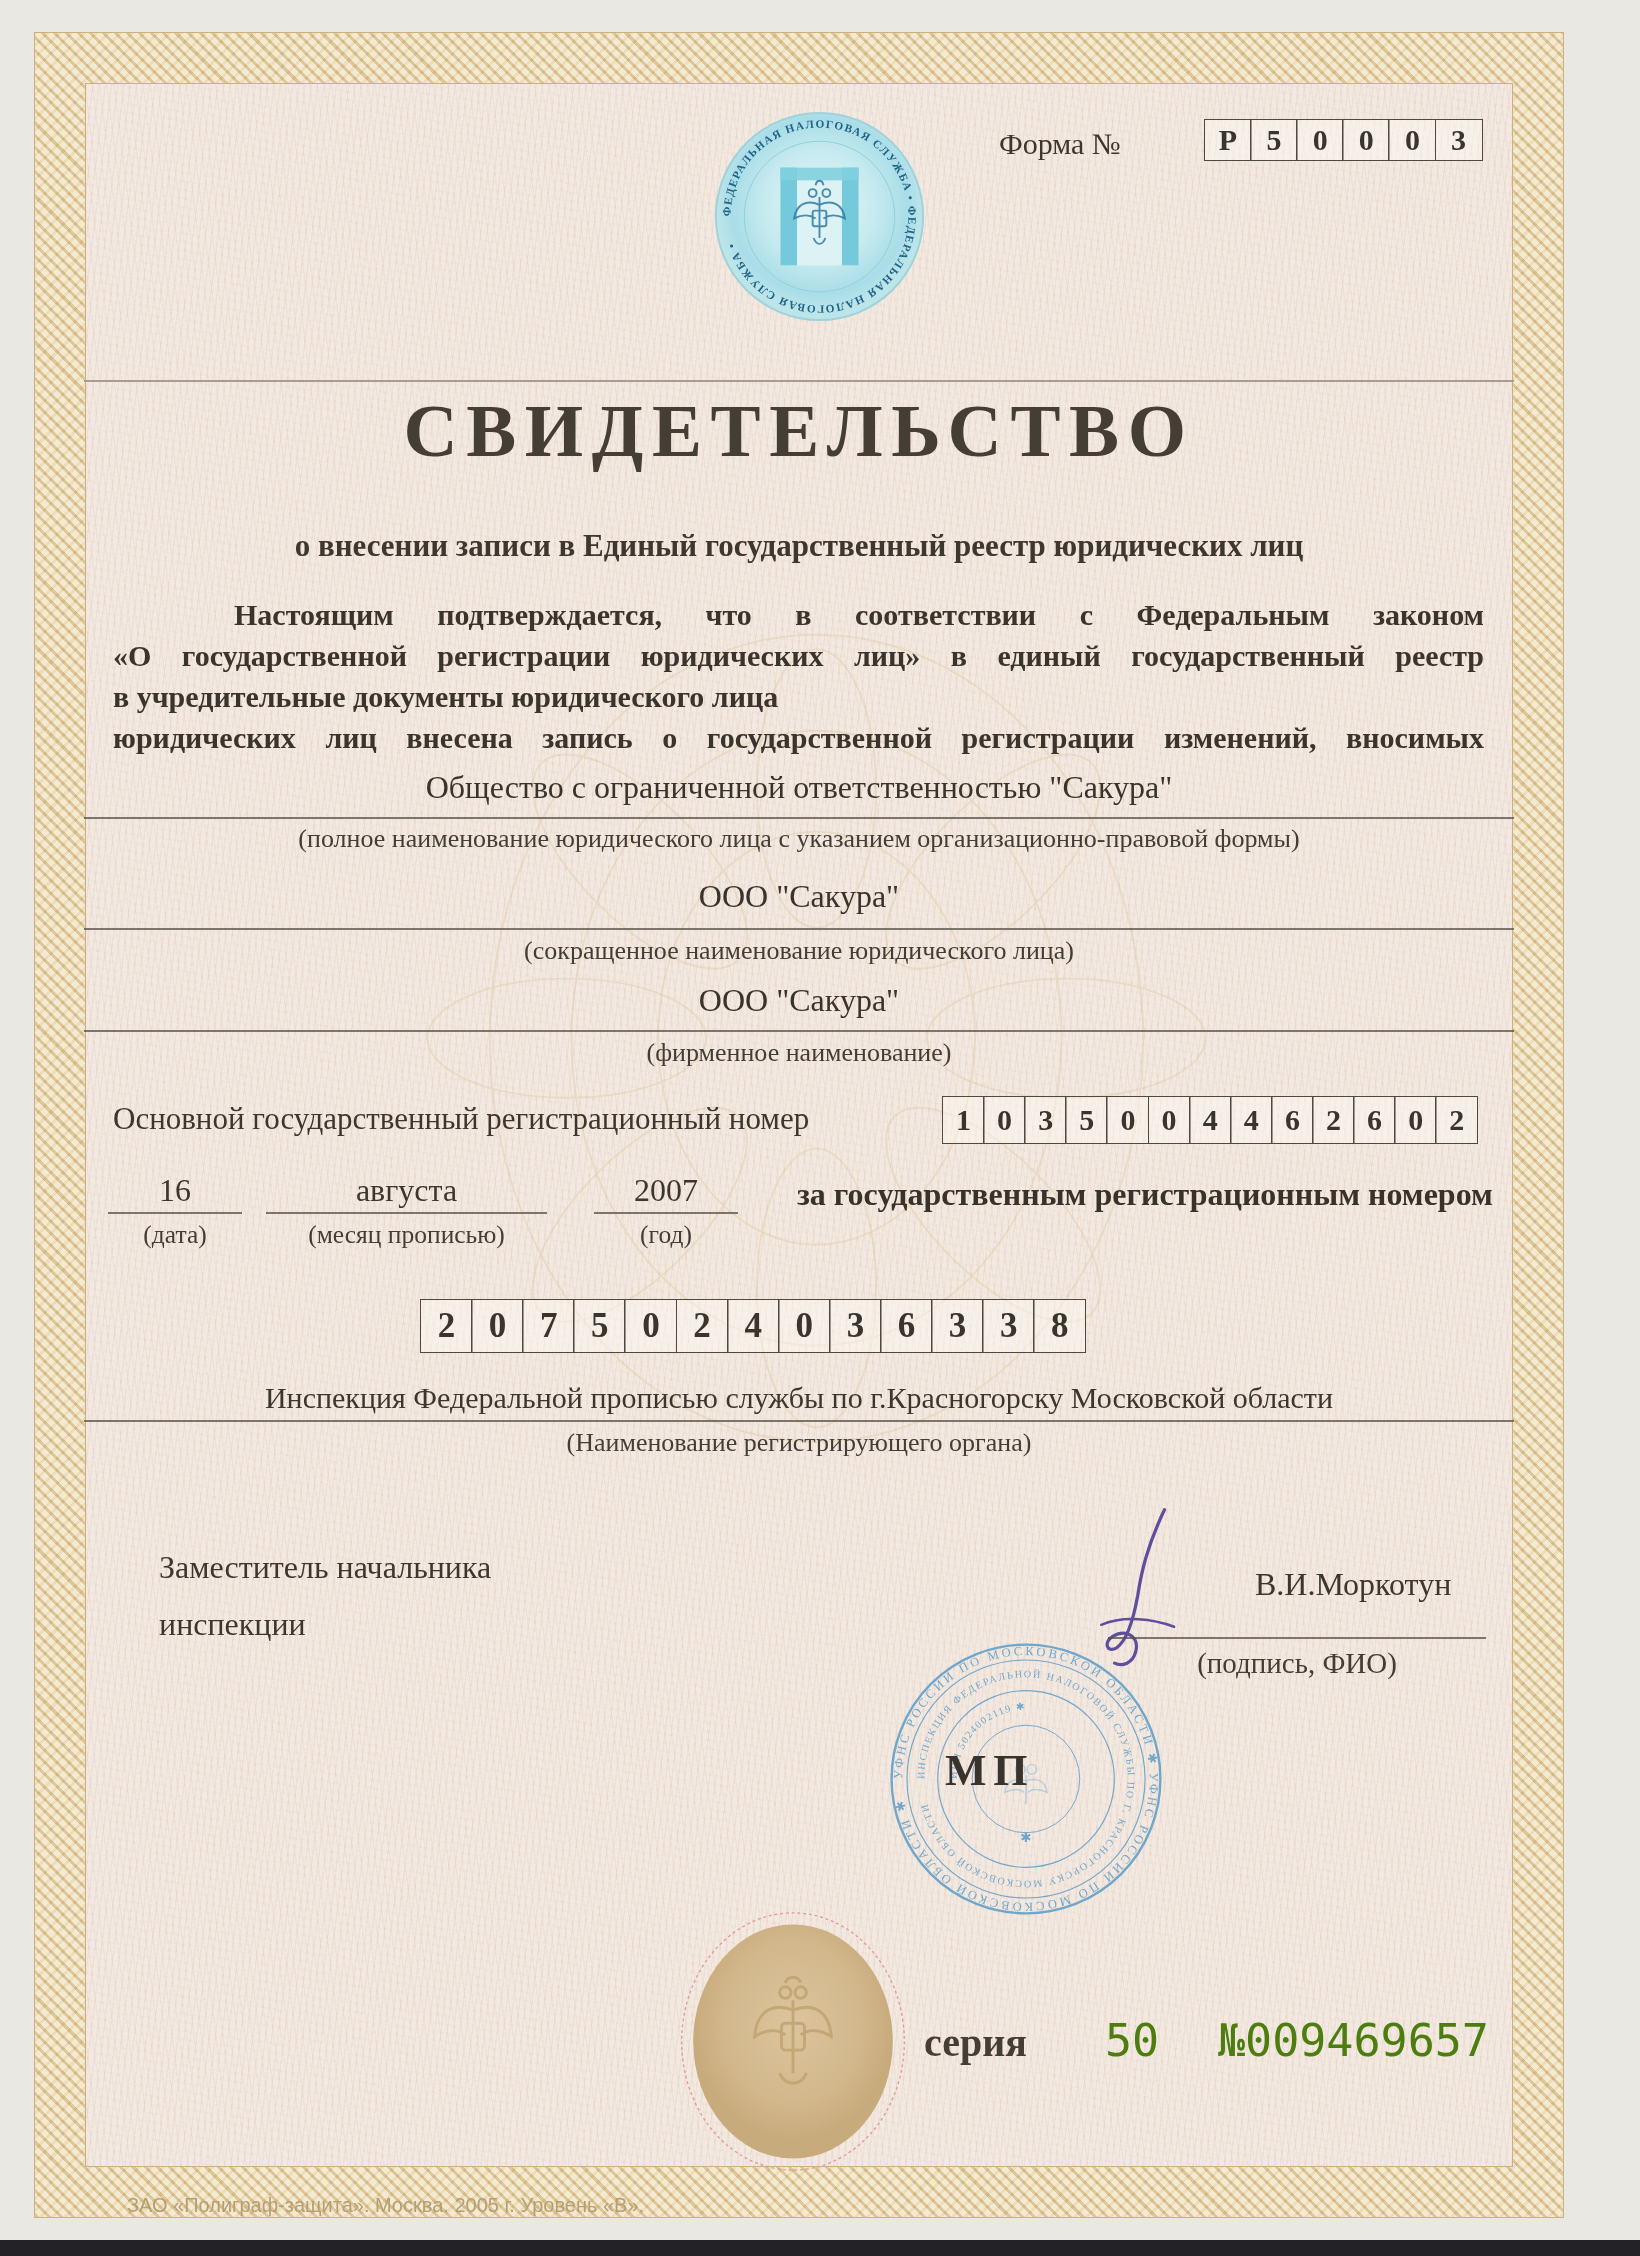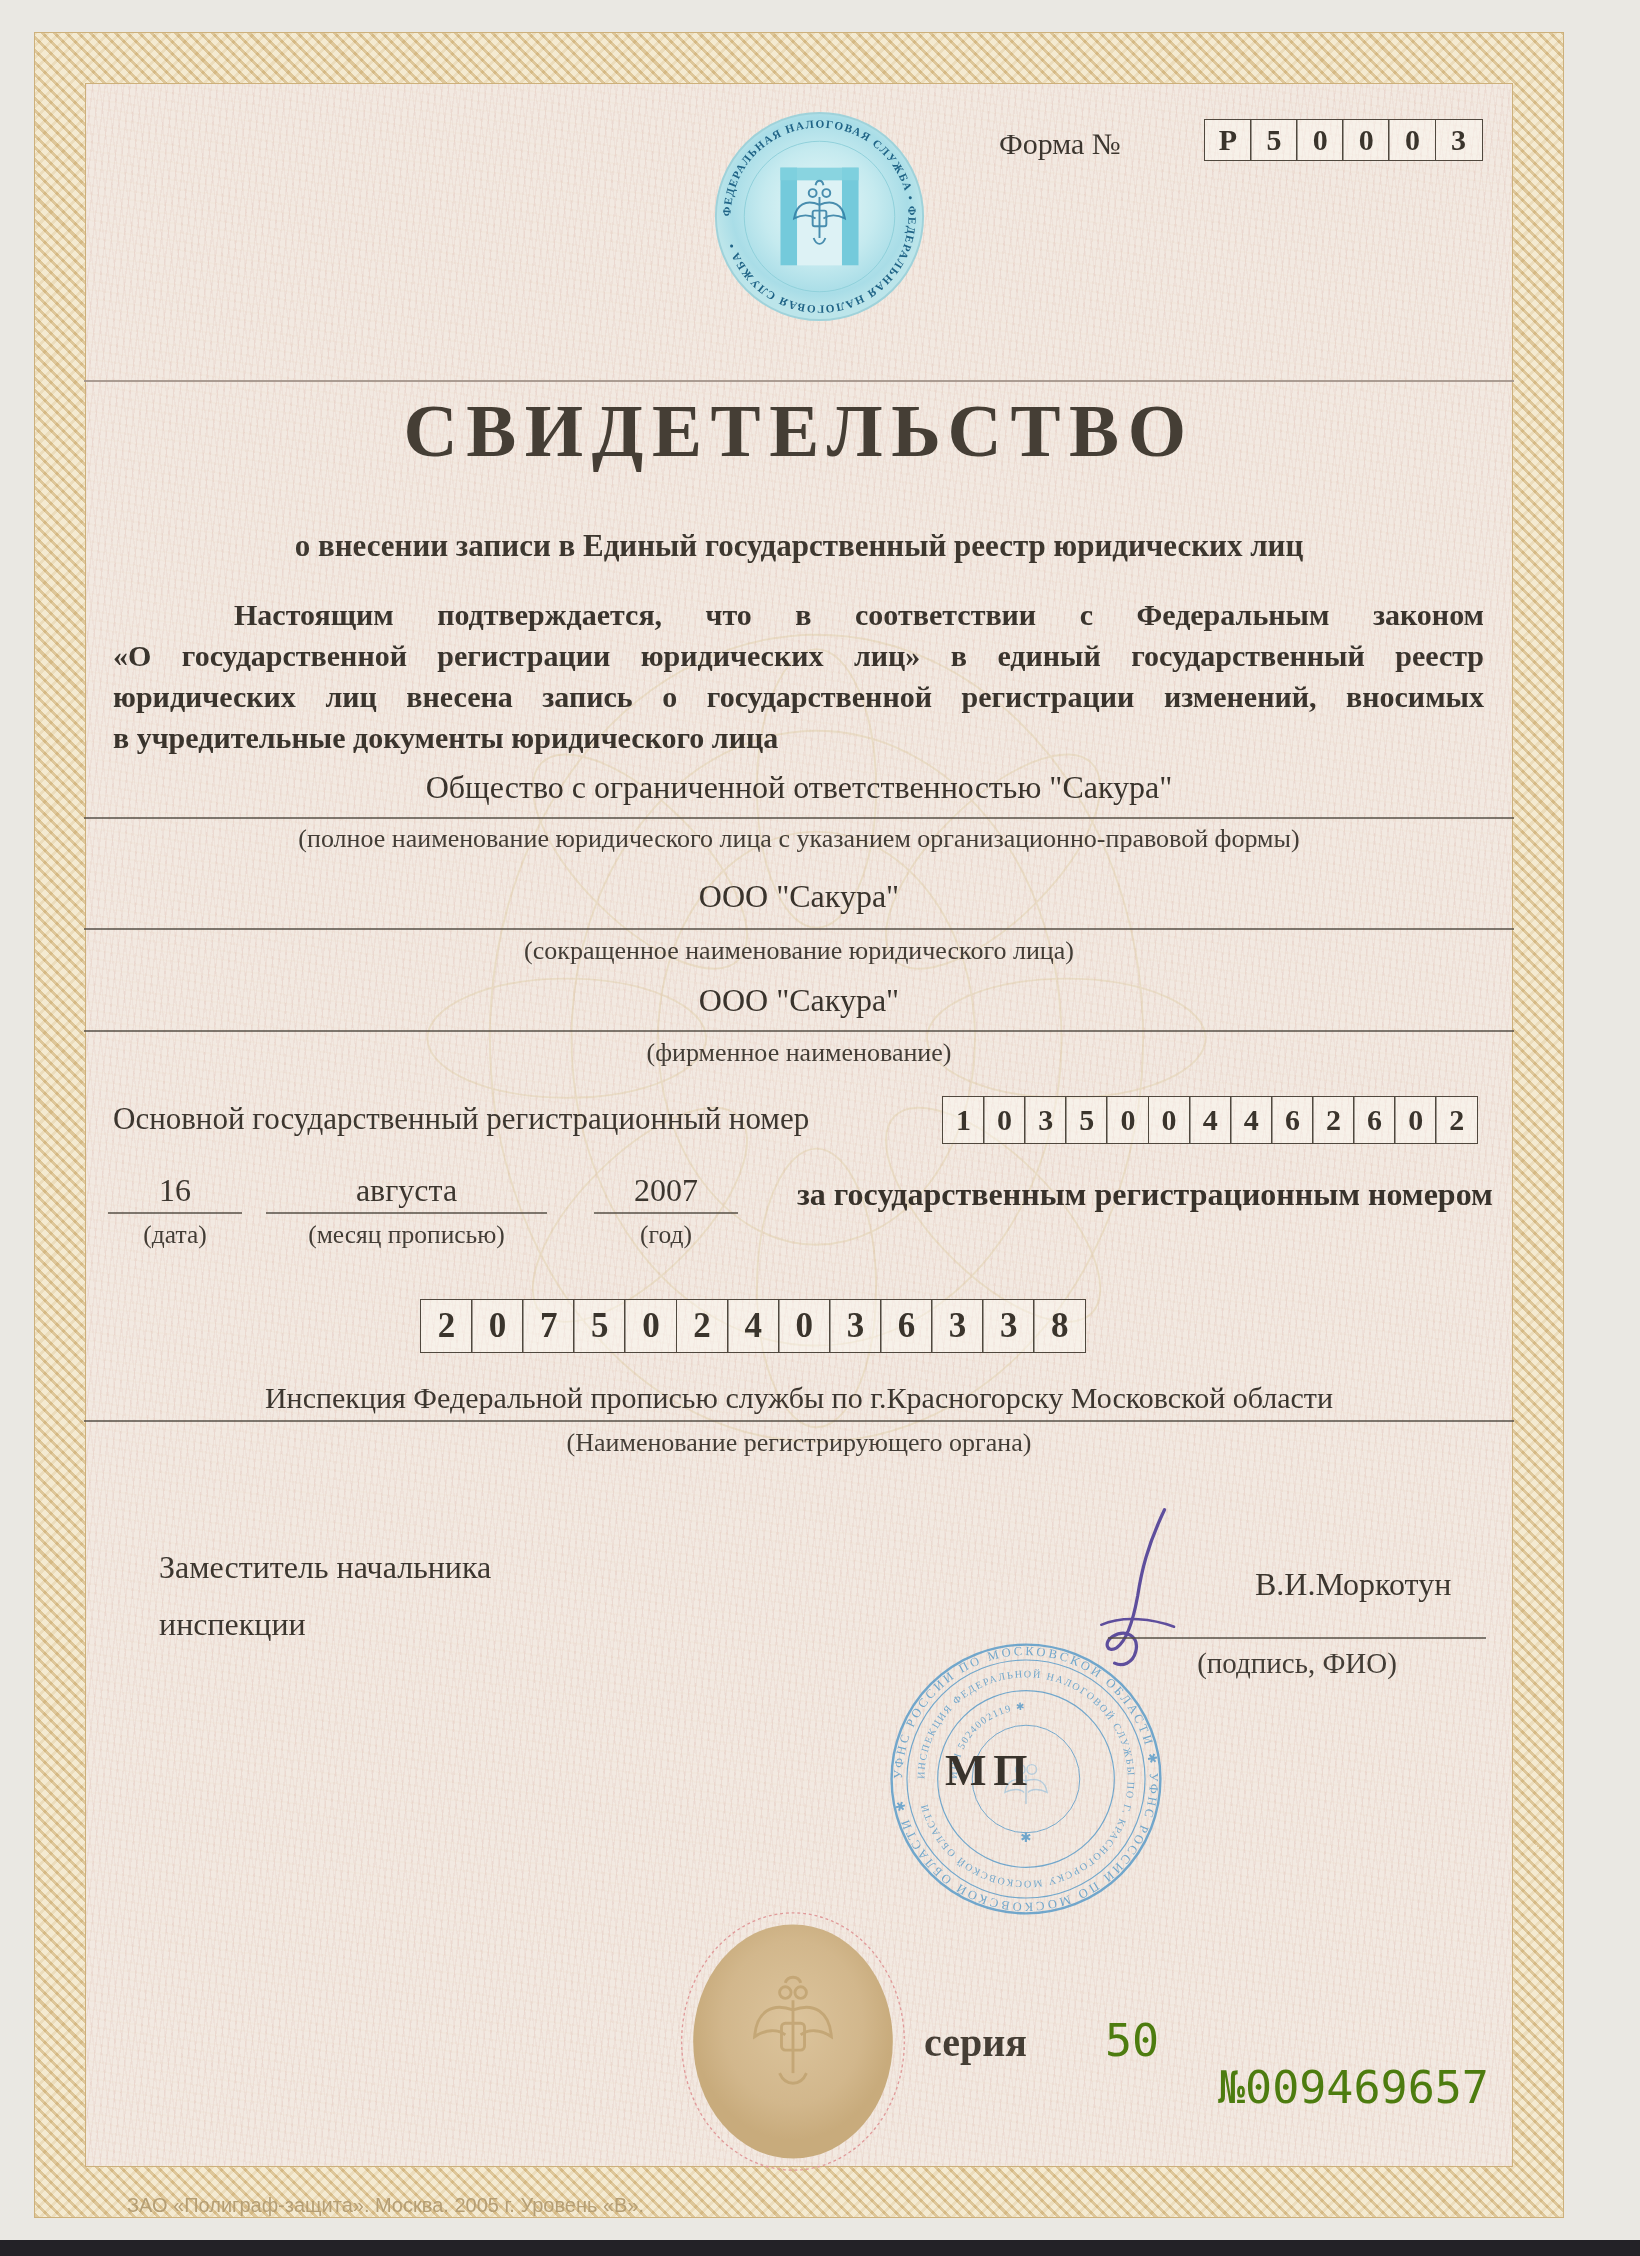--- a/index.html
+++ b/index.html
@@ -117,22 +117,22 @@
     </text>
   </svg>
 
   <div class="rule soft" style="left:84px;top:380px;width:1430px;z-index:5;"></div>
   <div class="abs ctr subtitle" style="z-index:5;">о внесении записи в Единый государственный реестр юридических лиц</div>
   <div class="abs ctr title" style="z-index:5;">СВИДЕТЕЛЬСТВО</div>
 
   <div class="para" style="z-index:5;">
       <div class="jline first">Настоящим подтверждается, что в соответствии с Федеральным законом</div>
       <div class="jline">«О государственной регистрации юридических лиц» в единый государственный реестр</div>
+      <div class="jline last">в учредительные документы юридического лица</div>
       <div class="jline">юридических лиц внесена запись о государственной регистрации изменений, вносимых</div>
-      <div class="jline last">в учредительные документы юридического лица</div>
     </div>
 
   <div class="abs ctr value" style="top:769px;z-index:5;">Общество с ограниченной ответственностью "Сакура"</div>
   <div class="rule" style="left:84px;top:817px;width:1430px;z-index:5;"></div>
   <div class="abs ctr caption" style="top:824px;z-index:5;">(полное наименование юридического лица с указанием организационно-правовой формы)</div>
 
   <div class="abs ctr value" style="top:878px;z-index:5;">ООО "Сакура"</div>
   <div class="rule" style="left:84px;top:928px;width:1430px;z-index:5;"></div>
   <div class="abs ctr caption" style="top:936px;z-index:5;">(сокращенное наименование юридического лица)</div>
 
@@ -256,19 +256,19 @@
       <path d="M124,106 C102,98 86,108 84,134 C96,126 108,126 116,132"></path>
       <path d="M124,106 C146,98 162,108 164,134 C152,126 140,126 132,132"></path>
       <path d="M110,172 C116,186 132,186 138,172"></path>
       <rect x="112" y="120" width="24" height="28" rx="4"></rect>
       <path d="M116,78 C118,70 130,70 132,78"></path>
     </g>
   </svg>
 
   <div class="abs series-label" style="left:924px;top:2019px;z-index:5;">серия</div>
   <div class="abs series-num" style="left:1105px;top:2014px;z-index:5;">50</div>
-  <div class="abs series-num" style="left:1218px;top:2014px;z-index:5;margin-top:47px;">№009469657</div>
+  <div class="abs series-num" style="left:1218px;top:2014px;z-index:5;">№009469657</div>
 
   <div class="abs footnote" style="left:127px;top:2194px;z-index:5;">ЗАО «Полиграф-защита». Москва. 2005 г. Уровень «В».</div>
 
   <div class="photo-edge"></div>
 </div>
 
 
 </body></html>

